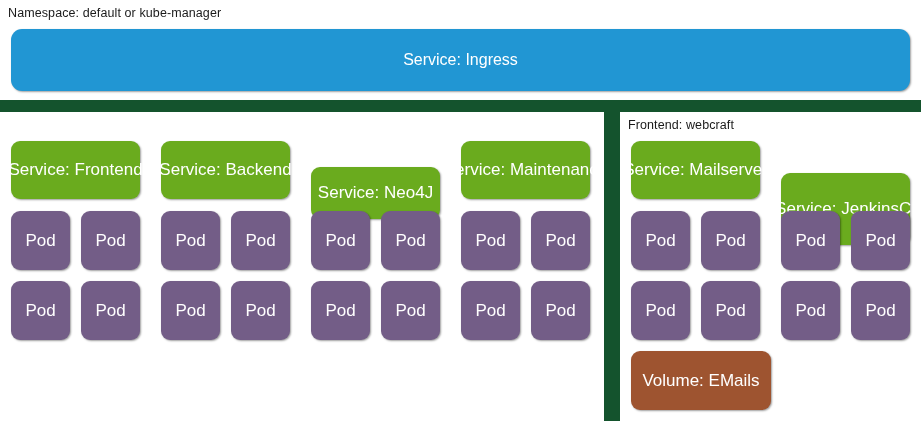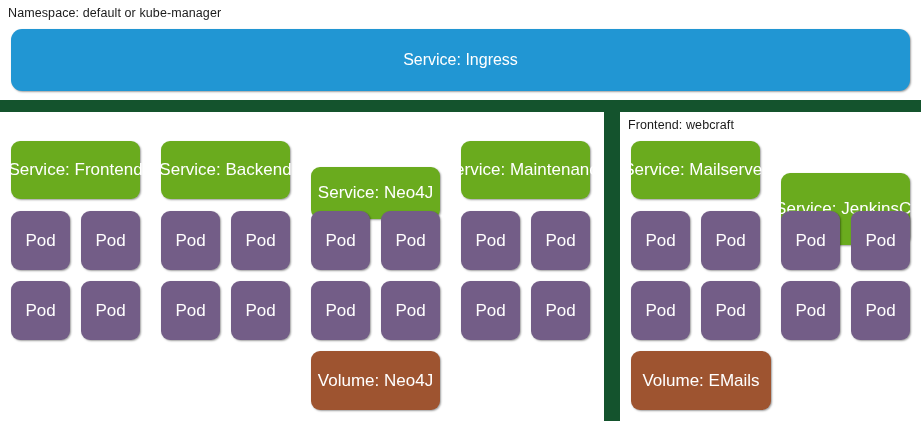--- a/index.html
+++ b/index.html
@@ -77,21 +77,20 @@
     <div class="node pod" style="left:161px; top:99px;  width:59px; height:59px;">Pod</div>
     <div class="node pod" style="left:231px; top:99px;  width:59px; height:59px;">Pod</div>
     <div class="node pod" style="left:161px; top:169px; width:59px; height:59px;">Pod</div>
     <div class="node pod" style="left:231px; top:169px; width:59px; height:59px;">Pod</div>
 
     <div class="node service" style="left:311px; top:29px; width:129px; height:52px;margin-top:26px;">Service: Neo4J</div>
     <div class="node pod" style="left:311px; top:99px;  width:59px; height:59px;">Pod</div>
     <div class="node pod" style="left:381px; top:99px;  width:59px; height:59px;">Pod</div>
     <div class="node pod" style="left:311px; top:169px; width:59px; height:59px;">Pod</div>
     <div class="node pod" style="left:381px; top:169px; width:59px; height:59px;">Pod</div>
-    <div class="node volume" style="left:311px; top:239px; width:129px; height:59px;">Volume: Neo4J</div>
 
     <div class="node service" style="left:461px; top:29px; width:129px; height:58px;">Service: Maintenance</div>
     <div class="node pod" style="left:461px; top:99px;  width:59px; height:59px;">Pod</div>
     <div class="node pod" style="left:531px; top:99px;  width:59px; height:59px;">Pod</div>
     <div class="node pod" style="left:461px; top:169px; width:59px; height:59px;">Pod</div>
     <div class="node pod" style="left:531px; top:169px; width:59px; height:59px;">Pod</div>
   </div>
 
   <div class="ns-panel" id="ns-right">
     <div class="ns-label">Frontend: webcraft</div>

